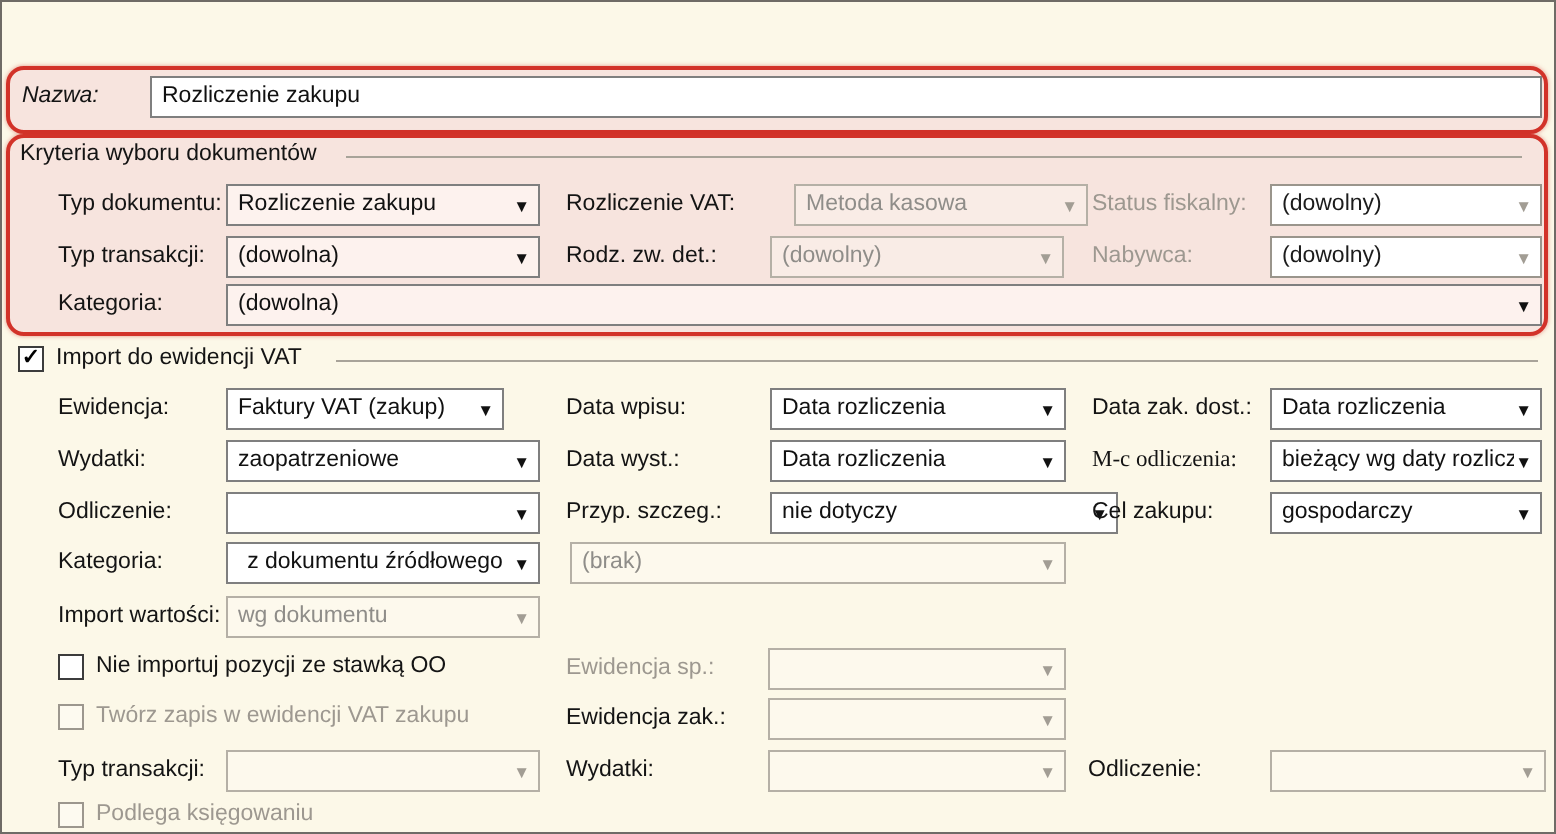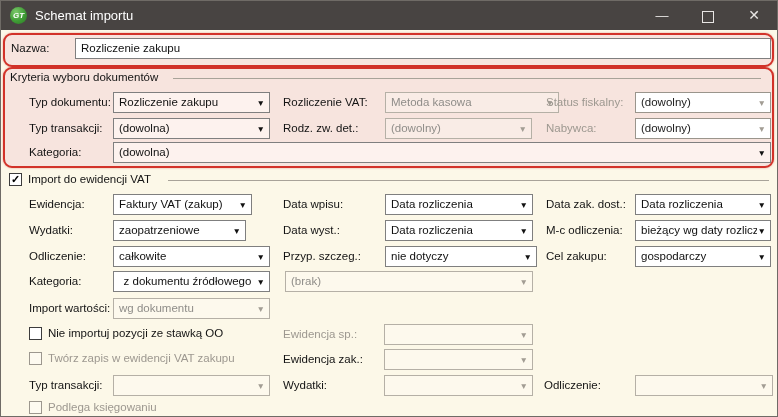--- a/index.html
+++ b/index.html
@@ -74,43 +74,36 @@
     border:1px solid #3c3c3c; box-sizing:border-box;
     font-size:11px; line-height:10px; text-align:center; color:#000; font-weight:bold;
   }
   .checkbox.dis{border-color:#9c978e; background:rgba(255,255,255,.35); color:transparent;}
 </style>
 </head>
 <body>
 
 <div id="window">
 
-  <div id="titlebar">
-    <div id="app-icon">GT</div>
-    <div id="title-text">Schemat importu</div>
-    <div class="win-btn" id="btn-min">—</div>
-    <div class="win-btn" id="btn-max"><span class="sq"></span></div>
-    <div class="win-btn" id="btn-close">✕</div>
-  </div>
 
   <div class="hl" style="left:2px; top:32px; width:767px; height:30px;"></div>
-  <div class="lbl" style="left:10px; top:41px;">Nazwa:</div>
+  <div class="lbl" style="left:10px; top:41px;font-style:italic;">Nazwa:</div>
   <div class="textbox" style="left:74px; top:37px; width:696px;">Rozliczenie zakupu</div>
 
   <div class="hl" style="left:2px; top:66px; width:767px; height:97px;"></div>
   <div class="group-title" style="left:9px; top:70px;">Kryteria wyboru dokumentów</div>
   <div class="hline" style="left:172px; top:77px; width:588px;"></div>
 
   <div class="lbl" style="left:28px; top:95px;">Typ dokumentu:</div>
   <div class="combo pink" style="left:112px; top:91px; width:157px;">
     <span class="txt">Rozliczenie zakupu</span>
     <span class="arr">▼</span>
   </div>
   <div class="lbl" style="left:282px; top:95px;">Rozliczenie VAT:</div>
-  <div class="combo dis pink" style="left:384px; top:91px; width:174px;">
+  <div class="combo dis pink" style="left:396px; top:91px; width:147px;">
     <span class="txt">Metoda kasowa</span>
     <span class="arr">▼</span>
   </div>
   <div class="lbl dis" style="left:545px; top:95px;">Status fiskalny:</div>
   <div class="combo ro" style="left:634px; top:91px; width:136px;">
     <span class="txt">(dowolny)</span>
     <span class="arr">▼</span>
   </div>
 
   <div class="lbl" style="left:28px; top:121px;">Typ transakcji:</div>
@@ -149,42 +142,41 @@
     <span class="txt">Data rozliczenia</span>
     <span class="arr">▼</span>
   </div>
   <div class="lbl" style="left:545px; top:197px;">Data zak. dost.:</div>
   <div class="combo" style="left:634px; top:193px; width:136px;">
     <span class="txt">Data rozliczenia</span>
     <span class="arr">▼</span>
   </div>
 
   <div class="lbl" style="left:28px; top:223px;">Wydatki:</div>
-  <div class="combo" style="left:112px; top:219px; width:133px;">
+  <div class="combo" style="left:112px; top:219px; width:157px;">
     <span class="txt">zaopatrzeniowe</span>
     <span class="arr">▼</span>
   </div>
   <div class="lbl" style="left:282px; top:223px;">Data wyst.:</div>
   <div class="combo" style="left:384px; top:219px; width:148px;">
     <span class="txt">Data rozliczenia</span>
     <span class="arr">▼</span>
   </div>
-  <div class="lbl" style="left:545px; top:223px;">M-c odliczenia:</div>
+  <div class="lbl" style="left:545px; top:223px;font-family:Liberation Serif, serif;">M-c odliczenia:</div>
   <div class="combo" style="left:634px; top:219px; width:136px;">
     <span class="txt" style="right:13px;">bieżący wg daty rozlicze</span>
     <span class="arr">▼</span>
   </div>
 
   <div class="lbl" style="left:28px; top:249px;">Odliczenie:</div>
   <div class="combo" style="left:112px; top:245px; width:157px;">
-    <span class="txt">całkowite</span>
     <span class="arr">▼</span>
   </div>
   <div class="lbl" style="left:282px; top:249px;">Przyp. szczeg.:</div>
-  <div class="combo" style="left:384px; top:245px; width:152px;">
+  <div class="combo" style="left:384px; top:245px; width:174px;">
     <span class="txt">nie dotyczy</span>
     <span class="arr">▼</span>
   </div>
   <div class="lbl" style="left:545px; top:249px;">Cel zakupu:</div>
   <div class="combo" style="left:634px; top:245px; width:136px;">
     <span class="txt">gospodarczy</span>
     <span class="arr">▼</span>
   </div>
 
   <div class="lbl" style="left:28px; top:274px;">Kategoria:</div>

